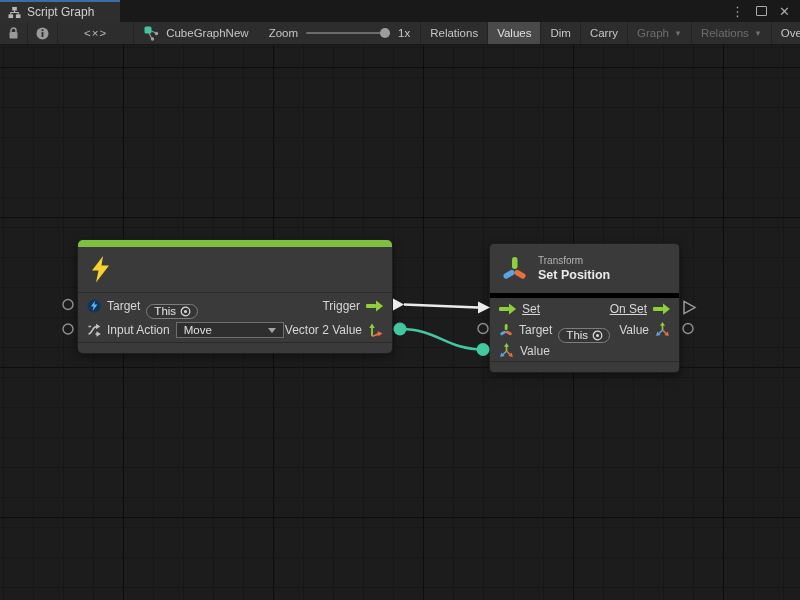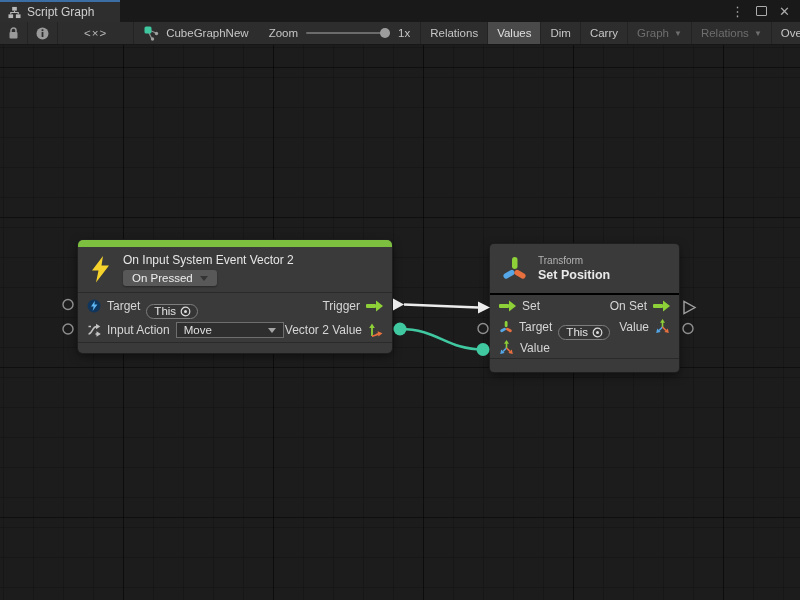--- a/index.html
+++ b/index.html
@@ -66,21 +66,21 @@
            color:#e0e0e0;font-size:11.5px;font-family:"Liberation Sans",sans-serif;}
   .move-dd .caret-down{border-top-color:#a5a5a5;}
   .node-footer{flex:1;border-top:1px solid #2a2a2a;border-radius:0 0 5px 5px;background:#3a3a3a;}
 
   .transform-node{left:490px;top:244px;width:189px;height:128px;display:flex;flex-direction:column;border-radius:4px;}
   .t-header{height:49px;flex:none;display:flex;align-items:center;gap:10px;padding:0 11px;}
   .t-header-col{display:flex;flex-direction:column;gap:2px;}
   .t-cat{font-size:10px;color:#b2b2b2;}
   .t-title{font-size:12.5px;color:#e9e9e9;font-weight:bold;}
   .t-row{height:21px;font-size:12px;}
-  .t-row-first{border-top:2px solid #000000;}
+  .t-row-first{border-top:5px solid #000000;text-decoration:underline;}
 
   svg{display:block;}
   .wire-layer{position:absolute;top:0;left:0;width:800px;height:600px;pointer-events:none;}
 </style>
 </head>
 <body>
 
 <div id="app">
 
   <div class="titlebar">
@@ -160,27 +160,20 @@
 
   <div class="canvas"></div>
 
   <div class="node event-node">
     <div class="accent"></div>
     <div class="ev-header">
       <span>
         <svg width="21" height="27" viewBox="0 0 21 27">
           <polygon points="13,0 2,14.5 8.5,14.5 6,26.5 19,9.5 11.5,9.5" fill="#f6d32c"></polygon>
         </svg>
-      </span>
-      <span class="ev-header-col">
-        <span class="node-title">On Input System Event Vector 2</span>
-        <button class="dd-btn">
-          <span>On Pressed</span>
-          <span class="caret-down"></span>
-        </button>
       </span>
     </div>
     <div class="prow ev-row1">
       <span class="pgroup">
         <span>
           <svg width="14" height="14" viewBox="0 0 14 14">
             <circle cx="7" cy="7" r="6.5" fill="#10365e"></circle>
             <polygon points="8,1.8 4,7.6 6.6,7.6 5.6,12 10.4,5.6 7.4,5.6" fill="#5fb7f5"></polygon>
           </svg>
         </span>

